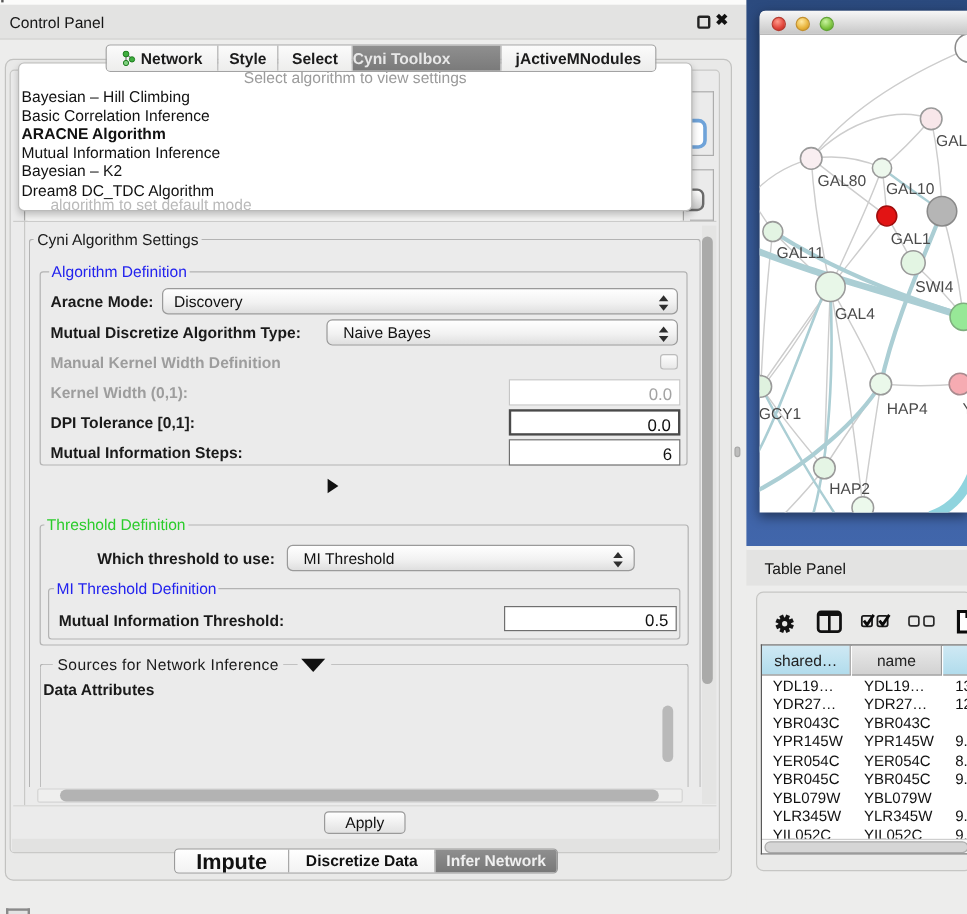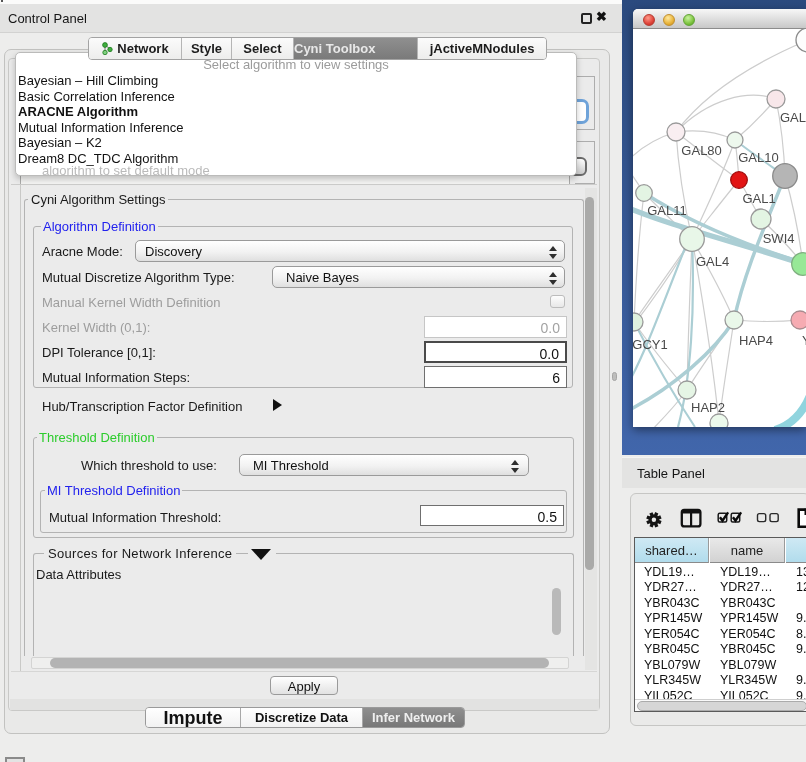--- a/index.html
+++ b/index.html
@@ -1,19 +1,19 @@
 <!DOCTYPE html>
 <html><head>
 <meta charset="utf-8">
 <style>
 * { margin:0; padding:0; box-sizing:border-box; }
 html,body { width:806px; height:762px; overflow:hidden; }
 body { font-family:"Liberation Sans", sans-serif; background:#ededec; position:relative; }
 .abs { position:absolute; }
-.b13 { font-size:13px; font-weight:normal; color:#1a1a1a; }
+.b13 { font-size:13px; font-weight:bold; color:#1a1a1a; }
 .combo { position:absolute; border:1px solid #9a9a9a; border-radius:5px;
   background:linear-gradient(#ffffff 0%, #f2f2f2 55%, #dfdfdf 100%); height:22px; }
 .combo .ctext { position:absolute; left:13px; top:3px; font-size:13px; color:#111; }
 .arrU { position:absolute; width:0; height:0; right:7px; top:4.5px;
   border-left:4px solid transparent; border-right:4px solid transparent; border-bottom:5px solid #2e2e2e; }
 .arrD { position:absolute; width:0; height:0; right:7px; top:12.5px;
   border-left:4px solid transparent; border-right:4px solid transparent; border-top:5px solid #2e2e2e; }
 .tfield { position:absolute; background:#ffffff; border:1px solid #b7b7b7; }
 .tfield span { position:absolute; right:6px; top:3px; font-size:14px; color:#111; }
 </style>
@@ -86,21 +86,20 @@
   <div class="abs b13" style="left:42px;top:345px;">DPI Tolerance [0,1]:</div>
   <div class="tfield" style="left:424px;top:341px;width:143px;height:22px;border:2px solid #4a4a4a;">
       <span>0.0</span>
     </div>
 
   <div class="abs b13" style="left:42px;top:370px;">Mutual Information Steps:</div>
   <div class="tfield" style="left:424px;top:366px;width:143px;height:22px;border:1px solid #6f6f6f;">
       <span>6</span>
     </div>
 
-  <div class="abs b13" style="left:42px;top:399px;">Hub/Transcription Factor Definition</div>
   <div class="abs" style="left:273px;top:399px;width:0;height:0;border-left:9px solid #111;border-top:6px solid transparent;border-bottom:6px solid transparent;"></div>
 
   <div class="abs" style="left:33px;top:437px;width:541px;height:101px;border:1px solid #b3b3b3;border-radius:3px;"></div>
   <div class="abs" style="left:37px;top:430px;background:#ebebeb;padding:0 2px;font-size:13px;color:#2ccc2c;">Threshold Definition</div>
 
   <div class="abs b13" style="left:81px;top:458px;">Which threshold to use:</div>
   <div class="combo" style="left:239px;top:454px;width:290px;">
     <span class="ctext">MI Threshold</span>
     <i class="arrU" style="right:9px;"></i>
       <i class="arrD" style="right:9px;"></i>

